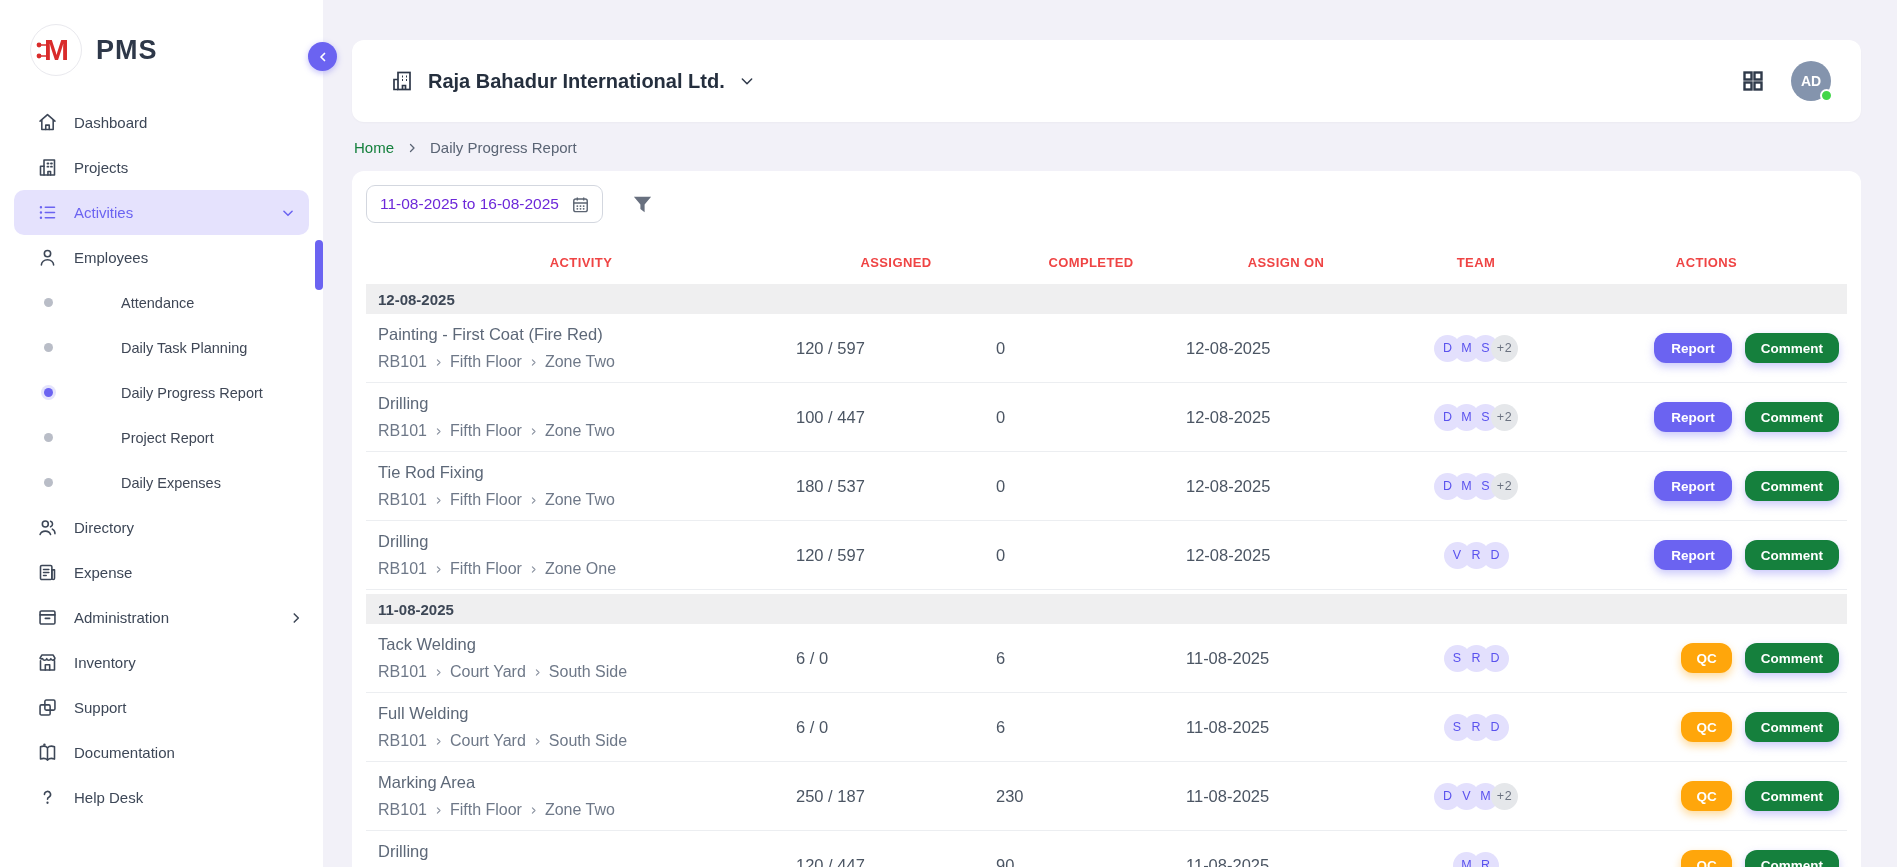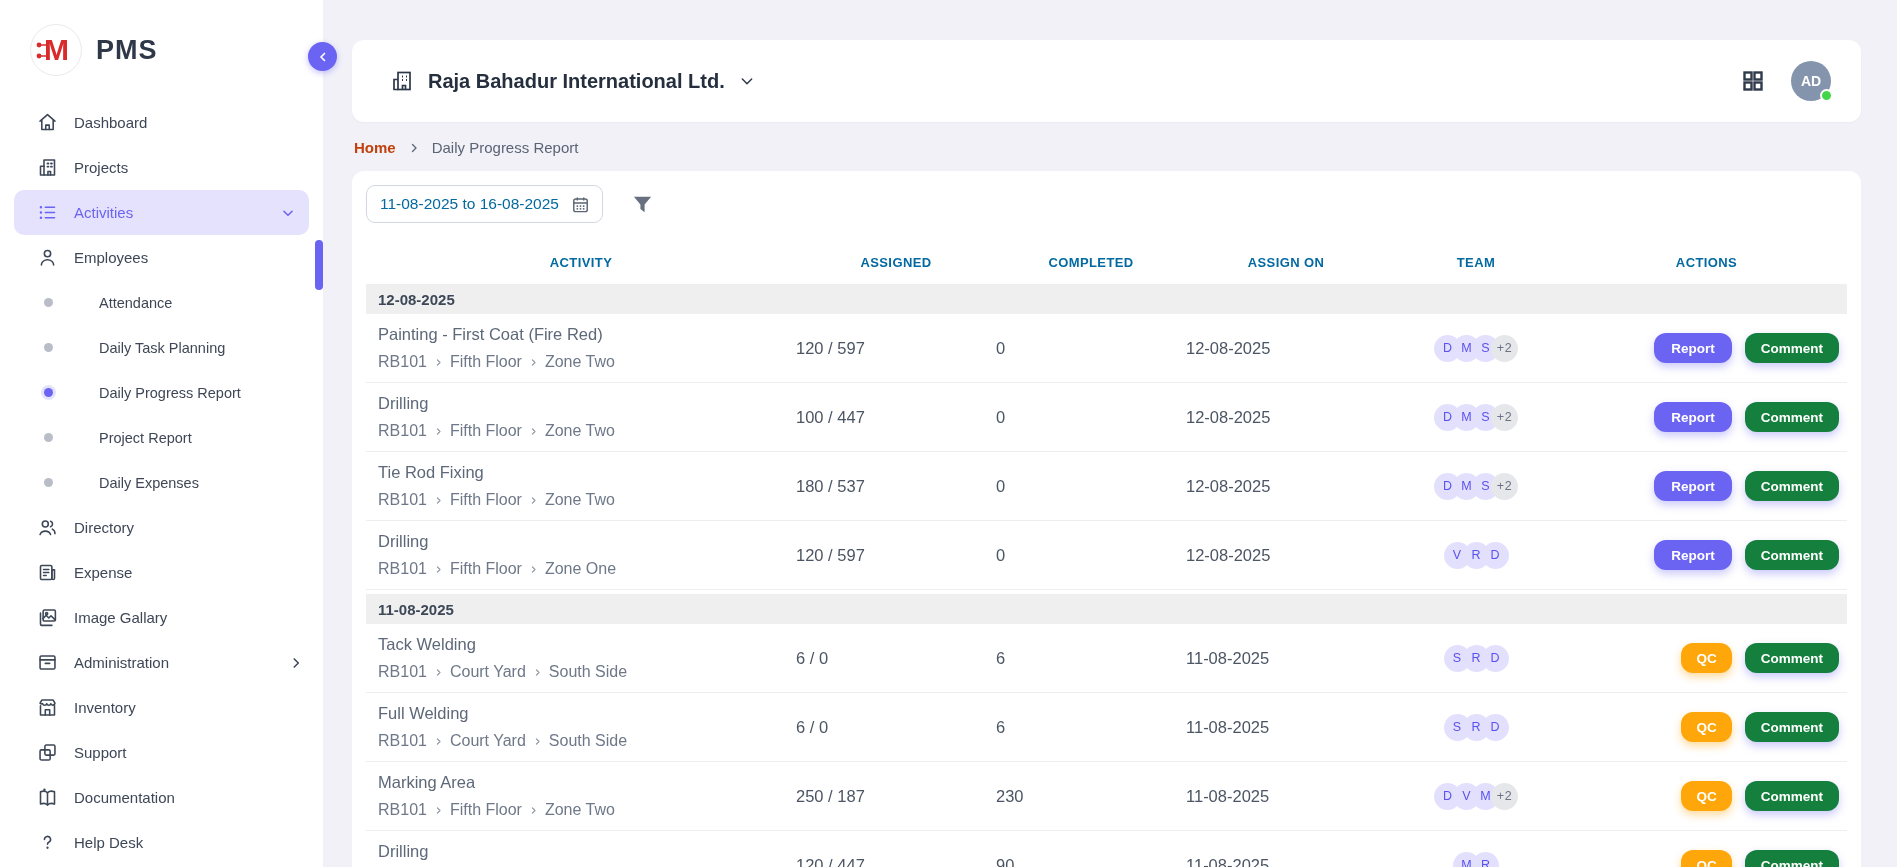--- a/index.html
+++ b/index.html
@@ -13,53 +13,53 @@
   .logo-m { color:#d92b2b; font-weight:bold; font-size:30px; letter-spacing:-1px; }
   .logo-nodes { position:absolute; left:5px; top:16px; }
   .app-name { font-size:27px; font-weight:bold; color:#2e3849; letter-spacing:1px; }
   .nav { display:flex; flex-direction:column; }
   .nav-item { height:45px; display:flex; align-items:center; gap:16px; padding:0 20px 0 36px; cursor:pointer; font-size:15px; font-weight:500; color:#3d4757; }
   .nav-item .ic { width:22px; height:22px; display:flex; align-items:center; justify-content:center; color:#3d4757; flex:none; }
   .nav-item.active { background:#e5e2fd; color:#6b63f1; margin:0 14px; padding:0 14px 0 22px; border-radius:10px; }
   .nav-item.active .ic { color:#6b63f1; }
   .nav-item .lbl { flex:1; }
   .nav-item .chev { color:inherit; display:flex; }
-  .sub-item { height:45px; display:flex; align-items:center; gap:46px; padding-left:44px; cursor:pointer; font-size:14.5px; color:#3f4756; font-weight:500; }
+  .sub-item { height:45px; display:flex; align-items:center; gap:68px; padding-left:44px; cursor:pointer; font-size:14.5px; color:#3f4756; font-weight:500; }
   .sub-dot { width:9px; height:9px; border-radius:50%; background:#b9bdc7; flex:none; }
   .sub-item.active .sub-dot { background:#6b63f1; box-shadow:0 0 0 3px rgba(107,99,241,.18); }
   .edge-indicator { position:fixed; left:315px; top:240px; width:8px; height:50px; border-radius:4px; background:#6b63f1; z-index:6; }
   .collapse-btn { position:fixed; left:308px; top:42px; width:29px; height:29px; border-radius:50%; background:#6b63f1; color:#fff; display:flex; align-items:center; justify-content:center; z-index:7; cursor:pointer; box-shadow:0 2px 6px rgba(107,99,241,.4); }
 
   
   .main { margin-left:323px; padding:21px 36px 0 29px; height:867px; display:flex; flex-direction:column;margin-top:19px; }
   .topbar { background:#fff; border-radius:12px; height:82px; display:flex; align-items:center; justify-content:space-between; padding:0 30px 0 38px; box-shadow:0 1px 2px rgba(20,20,40,.03); }
   .company { display:flex; align-items:center; gap:14px; cursor:pointer; }
   .company .name { font-size:20px; font-weight:600; color:#252f3e; }
   .company .ic { color:#2e3849; display:flex; }
   .top-right { display:flex; align-items:center; gap:26px;text-align:right; }
   .grid-ic { color:#2f3a4a; display:flex; cursor:pointer; }
   .avatar-wrap { position:relative; cursor:pointer; }
   .avatar { width:40px; height:40px; border-radius:50%; background:#8494ad; color:#fff; font-size:14px; font-weight:bold; display:flex; align-items:center; justify-content:center; }
   .status-dot { position:absolute; right:-2px; bottom:-1px; width:13px; height:13px; border-radius:50%; background:#43d64a; border:2px solid #fff; }
 
   .breadcrumb { display:flex; align-items:center; gap:12px; font-size:15px; margin:17px 0 15px 2px; }
-  .breadcrumb .home { color:#c2410c; font-weight:700; cursor:pointer;text-align:center; }
+  .breadcrumb .home { color:#15803d; font-weight:400; cursor:pointer;text-align:center; }
   .breadcrumb .sep { color:#5a6474; display:flex; }
   .breadcrumb .current { color:#5a6474; }
 
   .card { background:#fff; border-radius:12px 12px 0 0; flex:1; padding:14px 14px 0; overflow:hidden; }
   .filter-row { display:flex; align-items:center; gap:28px; }
   .date-input { display:flex; align-items:center; gap:12px; border:1px solid #d3d7df; border-radius:9px; height:38px; padding:0 12px 0 13px; cursor:pointer; background:#fff; }
-  .date-input .txt { font-size:15.5px; color:#0369a1; }
+  .date-input .txt { font-size:15.5px; color:#6d28d9; }
   .date-input .ic { color:#5b6472; display:flex; }
   .funnel { color:#68707f; display:flex; cursor:pointer; }
 
   
   .thead { display:grid; grid-template-columns:430px 200px 190px 200px 180px 1fr; margin-top:21px; height:36px; align-items:center; }
-  .thead > div { font-size:13px; font-weight:bold; color:#0369a1; letter-spacing:.4px; text-align:center; }
+  .thead > div { font-size:13px; font-weight:bold; color:#ef4444; letter-spacing:.4px; text-align:center; }
   .thead > div:first-child { text-align:center; }
   .group-row { height:30px; background:#efeff0; display:flex; align-items:center; padding-left:12px; font-size:15px; font-weight:bold; color:#3d4756; margin-top:4px; }
   .trow { display:grid; grid-template-columns:430px 200px 190px 200px 180px 1fr; height:69px; align-items:center; border-bottom:1px solid #eceef1; }
   .cell-activity { padding-left:12px; display:flex; flex-direction:column; gap:9px; }
   .act-name { font-size:16.5px; color:#5d6878; }
   .act-path { display:flex; align-items:center; gap:7px; font-size:16px; color:#6e7888; }
   .act-path .psep { color:#8b93a1; display:flex; }
   .cell-val { text-align:left; font-size:16.5px; color:#4b5563; }
   .cell-team { display:flex; justify-content:center; }
   .chip { width:27px; height:27px; border-radius:50%; background:#e3e0fd; color:#5a52ee; font-size:12.5px; font-weight:500; display:flex; align-items:center; justify-content:center; margin-left:-8px; }
@@ -167,31 +167,20 @@
             <rect x="4" y="4" width="13" height="16" rx="1.5"></rect>
             <path d="M7.5 8.5 h6 M7.5 12 h6 M7.5 15.5 h3"></path>
             <path d="M17 9 h3 v9.5 a1.5 1.5 0 0 1 -3 0 Z"></path>
           </svg>
         </span>
         <span class="lbl">Expense</span>
       </div>
       <div class="nav-item">
         <span class="ic">
           <svg width="21" height="21" viewBox="0 0 24 24" fill="none" stroke="currentColor" stroke-width="1.8" stroke-linecap="round" stroke-linejoin="round">
-            <rect x="7" y="3.5" width="14" height="12.5" rx="1.5"></rect>
-            <path d="M7 13 l3.5-3.5 3 3 2.5-2.5 5 5"></path>
-            <circle cx="11" cy="7.5" r="1.2"></circle>
-            <path d="M4 7 V19 a2 2 0 0 0 2 2 H17"></path>
-          </svg>
-        </span>
-        <span class="lbl">Image Gallary</span>
-      </div>
-      <div class="nav-item">
-        <span class="ic">
-          <svg width="21" height="21" viewBox="0 0 24 24" fill="none" stroke="currentColor" stroke-width="1.8" stroke-linecap="round" stroke-linejoin="round">
             <rect x="3.5" y="4.5" width="17" height="15" rx="1.5"></rect>
             <path d="M3.5 9 H20.5"></path>
             <path d="M9.5 13 h5"></path>
           </svg>
         </span>
         <span class="lbl">Administration</span>
         <span class="chev">
           <svg width="14" height="14" viewBox="0 0 24 24">
             <path d="M9 5 L16 12 L9 19" stroke="currentColor" stroke-width="2.6" fill="none" stroke-linecap="round" stroke-linejoin="round"></path>
           </svg>

